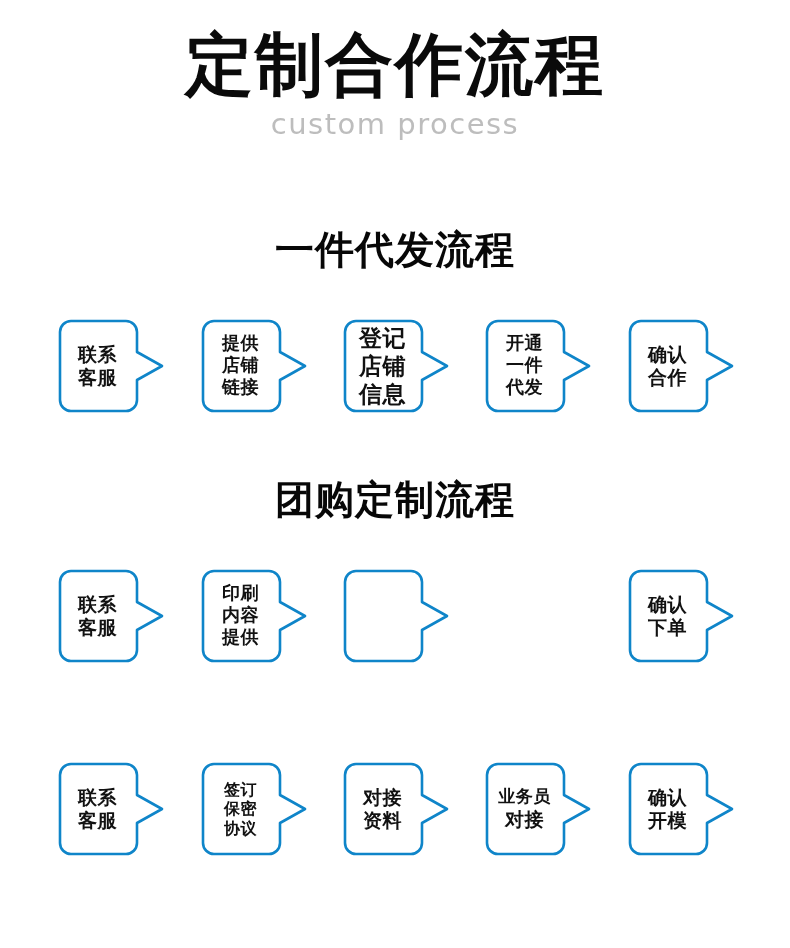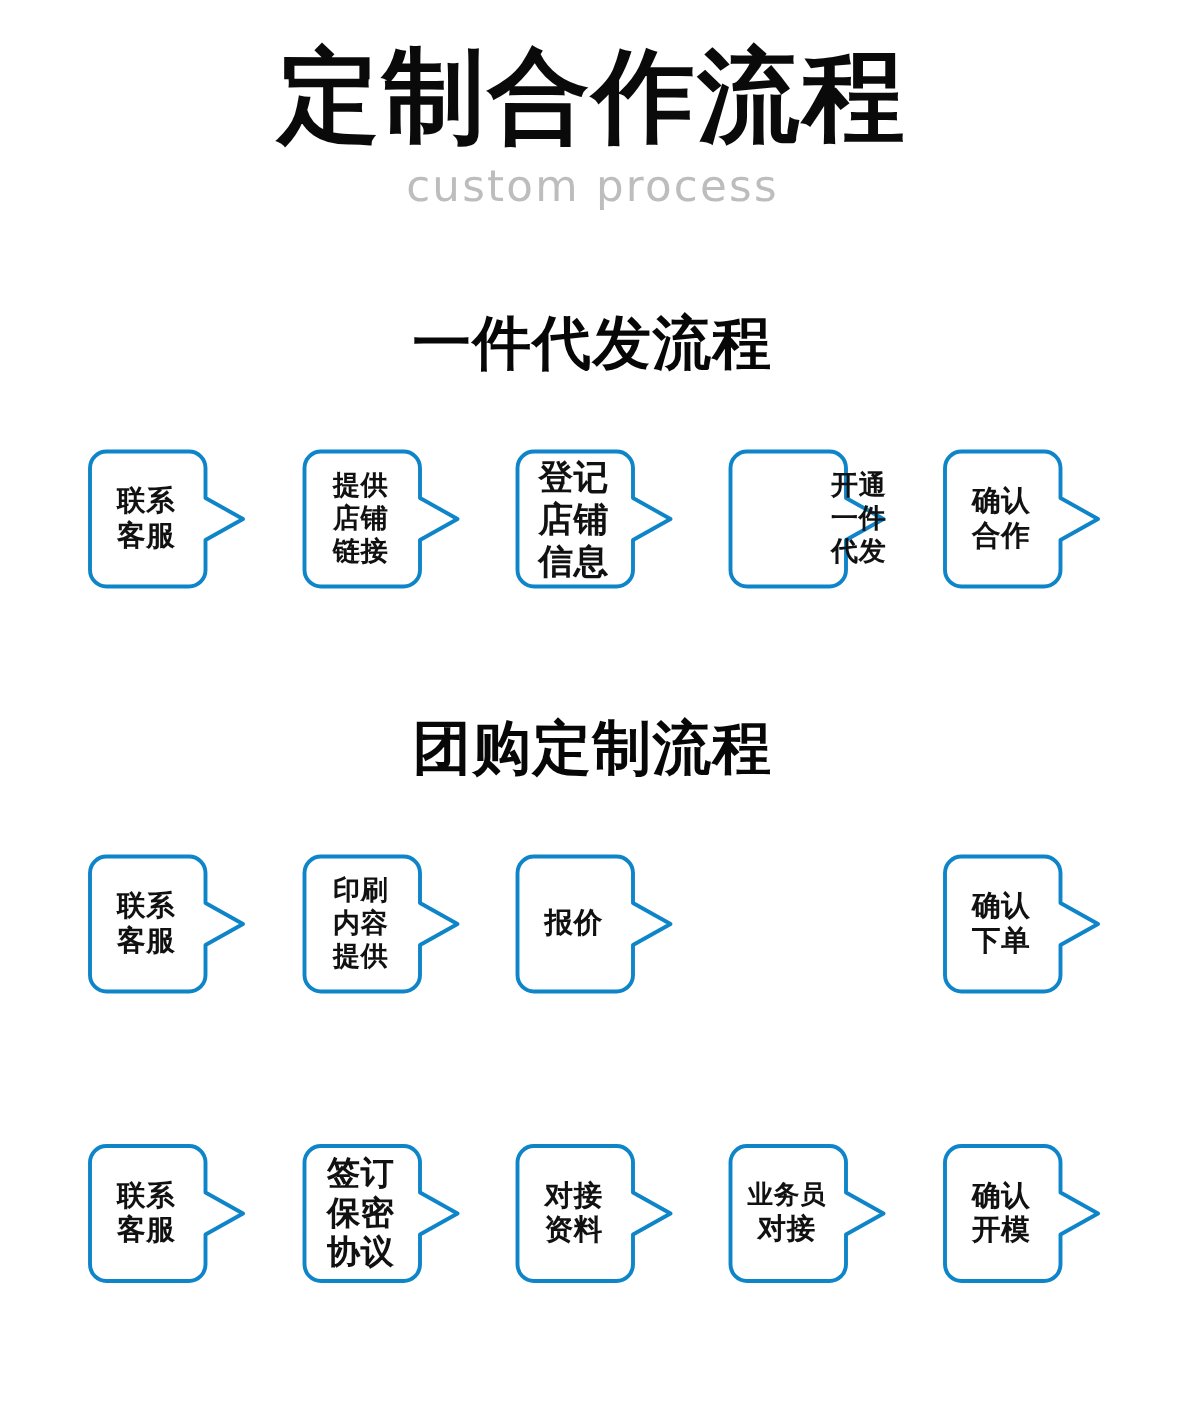--- a/index.html
+++ b/index.html
@@ -44,21 +44,21 @@
     line-height: 1.1;
     font-family: "DejaVu Sans", "Liberation Sans", sans-serif;
   }
 
   
   .section {
     position: absolute;
     left: 0;
     width: 790px;
   }
-  .section-1 { top: 208px; }
+  .section-1 { top: 228px; }
   .section-2 { top: 478px; }
   .section-3 { top: 716px; }
 
   .section-heading {
     text-align: center;
     font-size: 39px;
     font-weight: bold;
     color: #070707;
     letter-spacing: 1px;
     line-height: 1.15;
@@ -150,21 +150,21 @@
           <div class="flow-label" style="color: rgb(17, 17, 17); font-size: 23px;">
             <span>登记</span>
             <span>店铺</span>
             <span>信息</span>
           </div>
         </div>
         <div class="flow-item col-4">
           <svg class="shape" viewBox="0 0 110 94" width="110" height="94">
             <path d="M 13 2 H 68 A 11 11 0 0 1 79 13 V 33 L 104 47 L 79 61 V 81 A 11 11 0 0 1 68 92 H 13 A 11 11 0 0 1 2 81 V 13 A 11 11 0 0 1 13 2 Z" fill="#ffffff" stroke="#0f85c9" stroke-width="2.6" stroke-linejoin="round" stroke-linecap="round"></path>
           </svg>
-          <div class="flow-label" style="color: rgb(17, 17, 17); font-size: 18px; padding-left: 48px;">
+          <div class="flow-label" style="color: rgb(17, 17, 17); font-size: 18px;">
             <span>开通</span>
             <span>一件</span>
             <span>代发</span>
           </div>
         </div>
         <div class="flow-item col-5">
           <svg class="shape" viewBox="0 0 110 94" width="110" height="94">
             <path d="M 13 2 H 68 A 11 11 0 0 1 79 13 V 33 L 104 47 L 79 61 V 81 A 11 11 0 0 1 68 92 H 13 A 11 11 0 0 1 2 81 V 13 A 11 11 0 0 1 13 2 Z" fill="#ffffff" stroke="#0f85c9" stroke-width="2.6" stroke-linejoin="round" stroke-linecap="round"></path>
           </svg>
           <div class="flow-label" style="color: rgb(17, 17, 17);">
@@ -194,23 +194,20 @@
           <div class="flow-label" style="color: rgb(17, 17, 17); font-size: 18px;">
             <span>印刷</span>
             <span>内容</span>
             <span>提供</span>
           </div>
         </div>
         <div class="flow-item col-3">
           <svg class="shape" viewBox="0 0 110 94" width="110" height="94">
             <path d="M 13 2 H 68 A 11 11 0 0 1 79 13 V 33 L 104 47 L 79 61 V 81 A 11 11 0 0 1 68 92 H 13 A 11 11 0 0 1 2 81 V 13 A 11 11 0 0 1 13 2 Z" fill="#ffffff" stroke="#0f85c9" stroke-width="2.6" stroke-linejoin="round" stroke-linecap="round"></path>
           </svg>
-          <div class="flow-label" style="color: rgb(17, 17, 17);">
-            <span>报价</span>
-          </div>
         </div>
         <div class="flow-item col-5">
           <svg class="shape" viewBox="0 0 110 94" width="110" height="94">
             <path d="M 13 2 H 68 A 11 11 0 0 1 79 13 V 33 L 104 47 L 79 61 V 81 A 11 11 0 0 1 68 92 H 13 A 11 11 0 0 1 2 81 V 13 A 11 11 0 0 1 13 2 Z" fill="#ffffff" stroke="#0f85c9" stroke-width="2.6" stroke-linejoin="round" stroke-linecap="round"></path>
           </svg>
           <div class="flow-label" style="color: rgb(17, 17, 17);">
             <span>确认</span>
             <span>下单</span>
           </div>
         </div>
@@ -225,21 +222,21 @@
           </svg>
           <div class="flow-label" style="color: rgb(17, 17, 17);">
             <span>联系</span>
             <span>客服</span>
           </div>
         </div>
         <div class="flow-item col-2">
           <svg class="shape" viewBox="0 0 110 94" width="110" height="94">
             <path d="M 13 2 H 68 A 11 11 0 0 1 79 13 V 33 L 104 47 L 79 61 V 81 A 11 11 0 0 1 68 92 H 13 A 11 11 0 0 1 2 81 V 13 A 11 11 0 0 1 13 2 Z" fill="#ffffff" stroke="#0f85c9" stroke-width="2.6" stroke-linejoin="round" stroke-linecap="round"></path>
           </svg>
-          <div class="flow-label" style="color: rgb(17, 17, 17); font-size: 22px;">
+          <div class="flow-label" style="color: rgb(17, 17, 17); font-size: 16px;">
             <span>签订</span>
             <span>保密</span>
             <span>协议</span>
           </div>
         </div>
         <div class="flow-item col-3">
           <svg class="shape" viewBox="0 0 110 94" width="110" height="94">
             <path d="M 13 2 H 68 A 11 11 0 0 1 79 13 V 33 L 104 47 L 79 61 V 81 A 11 11 0 0 1 68 92 H 13 A 11 11 0 0 1 2 81 V 13 A 11 11 0 0 1 13 2 Z" fill="#ffffff" stroke="#0f85c9" stroke-width="2.6" stroke-linejoin="round" stroke-linecap="round"></path>
           </svg>
           <div class="flow-label" style="color: rgb(17, 17, 17);">

